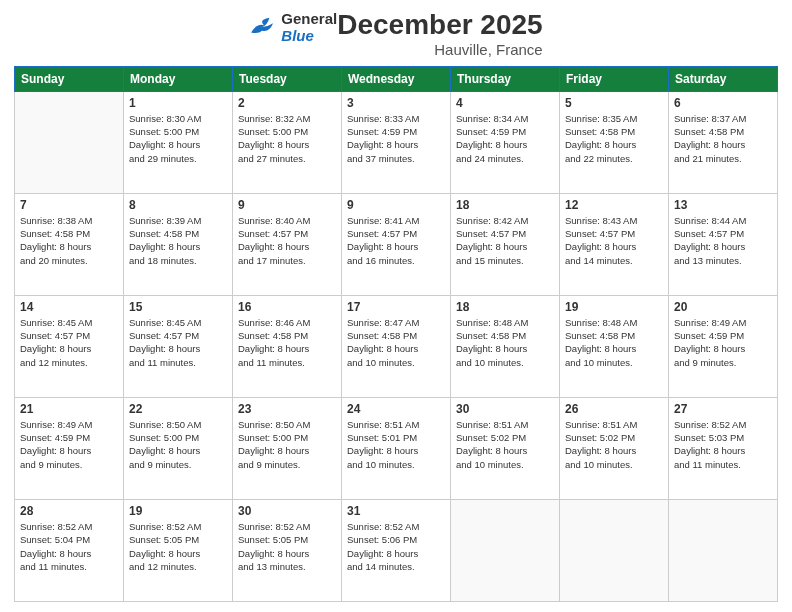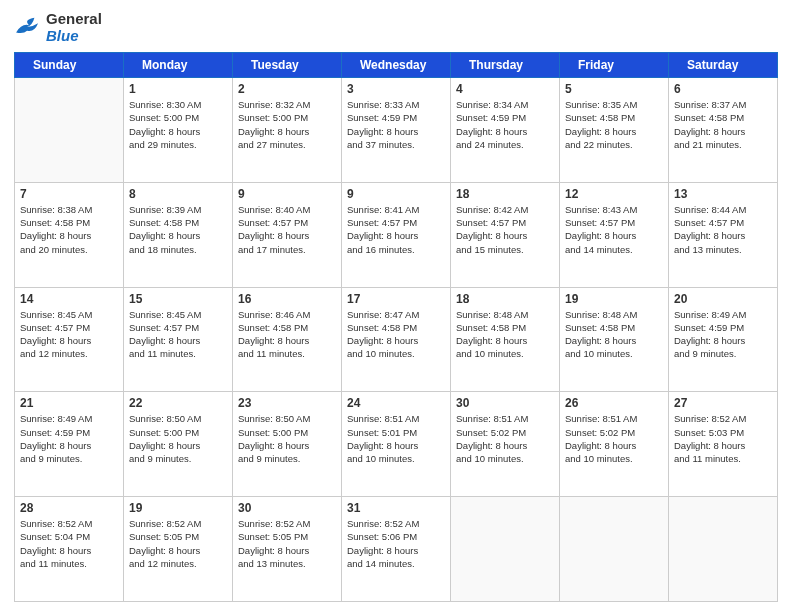--- a/index.html
+++ b/index.html
@@ -14,21 +14,21 @@
     }
     .page {
       width: 792px;
       height: 612px;
       padding: 10px 14px 10px 14px;
       display: flex;
       flex-direction: column;
     }
     .header {
       display: flex;
-      justify-content: flex-start;
+      justify-content: center;
       align-items: flex-start;
       margin-bottom: 8px;
     }
     .logo {
       display: flex;
       align-items: center;
       gap: 4px;
     }
     .logo-bird {
       width: 28px;
@@ -49,24 +49,24 @@
       color: #555;
     }
     .calendar {
       flex: 1;
       border: 1px solid #ccc;
       border-collapse: collapse;
       width: 100%;
       table-layout: fixed;
     }
     .calendar th {
-      background-color: #1d4ed8;
+      background-color: #15803d;
       color: #fff;
       text-align: left;
-      padding: 5px 18px;
+      padding: 5px 6px;
       font-size: 12px;
       font-weight: bold;
       border: 1px solid #1a6fc4;
     }
     .calendar td {
       border: 1px solid #ccc;
       vertical-align: top;
       padding: 4px 5px;
       height: 88px;
     }
@@ -95,20 +95,24 @@
 <div class="page">
   <div class="header">
     <div class="logo">
       <svg class="logo-bird" viewBox="0 0 30 24" xmlns="http://www.w3.org/2000/svg">
         <path d="M2,18 Q8,8 16,10 Q10,4 22,2 Q20,10 14,12 Q20,12 26,8 Q22,18 14,16 Q10,20 2,18Z" fill="#1a6fc4"></path>
       </svg>
       <div>
         <div style="font-size:15px;font-weight:bold;color:#333;">General</div>
         <div style="font-size:15px;font-weight:bold;color:#1a6fc4;font-style:italic;">Blue</div>
       </div>
+    </div>
+    <div class="title-block">
+      <h1>December 2025</h1>
+      <h2>Hauville, France</h2>
     </div>
   </div>
 
   <table class="calendar">
     <thead>
       <tr>
         <th>Sunday</th>
         <th>Monday</th>
         <th>Tuesday</th>
         <th>Wednesday</th>

